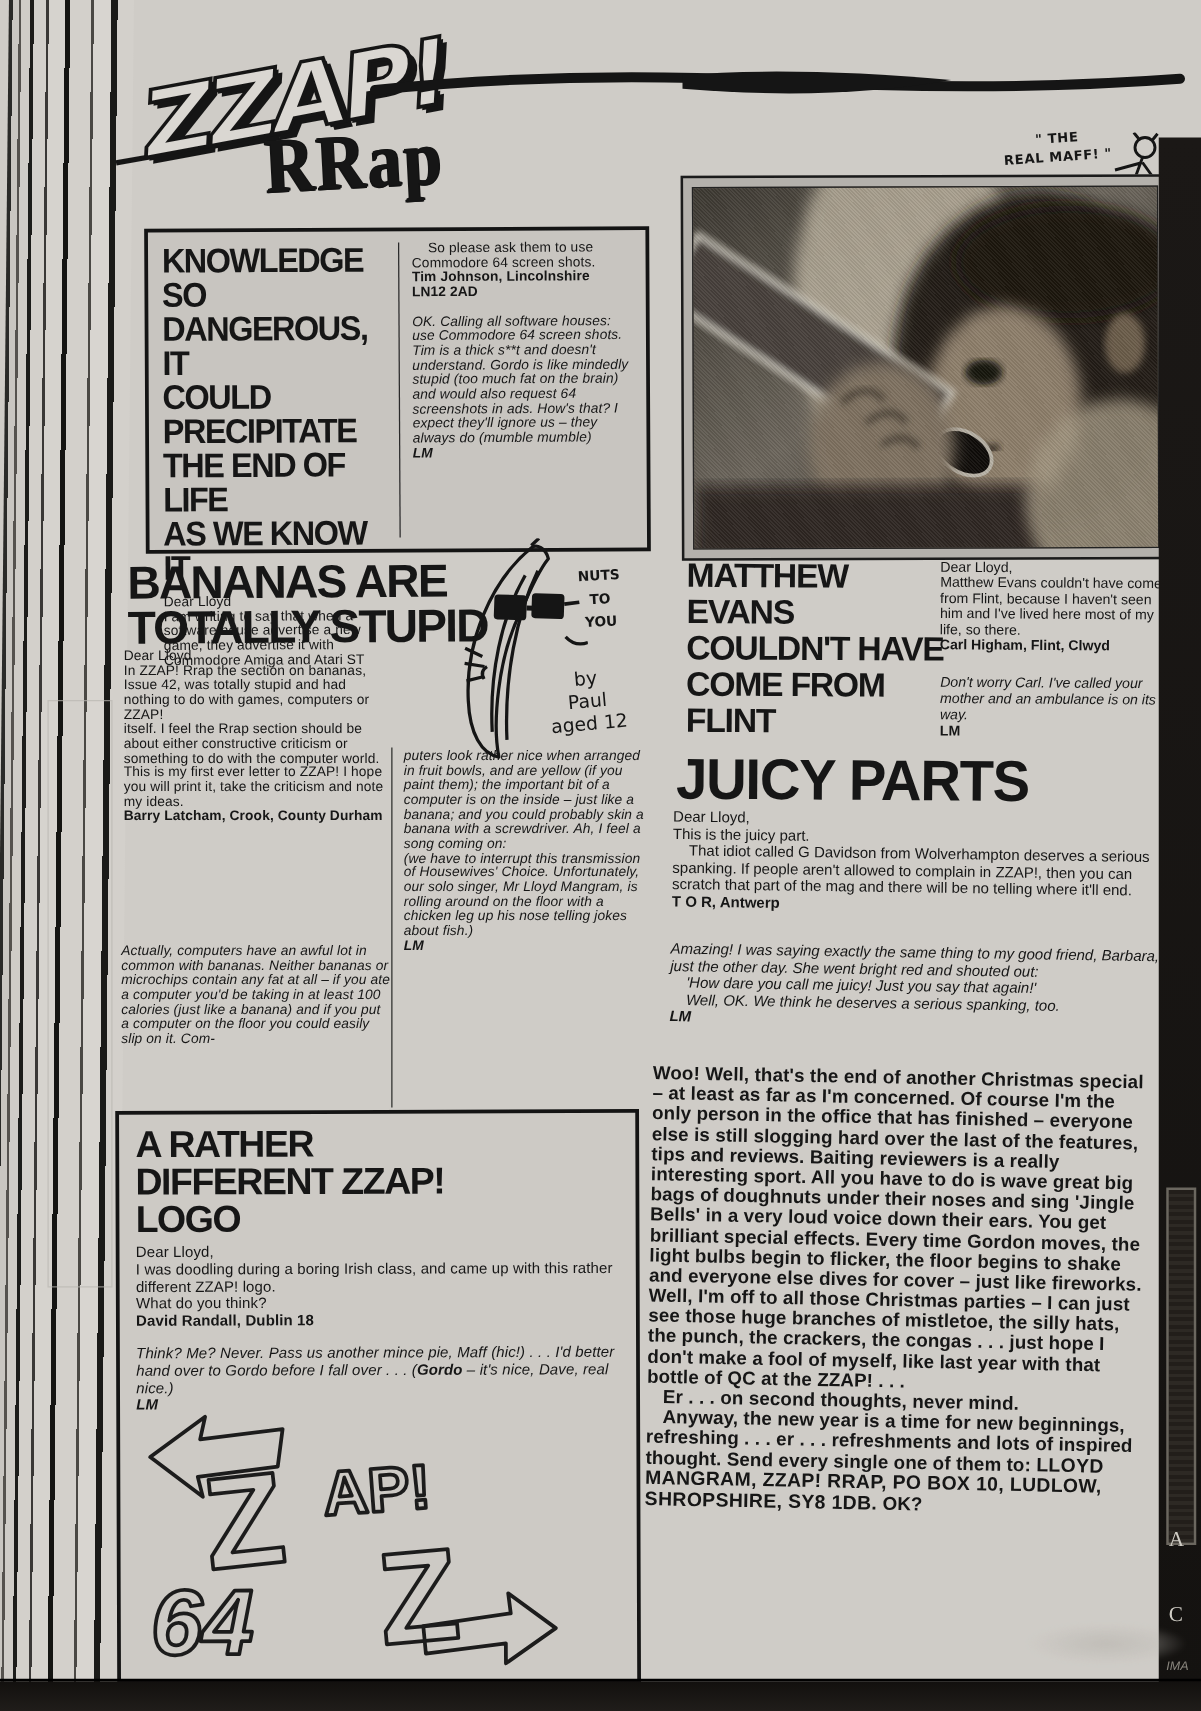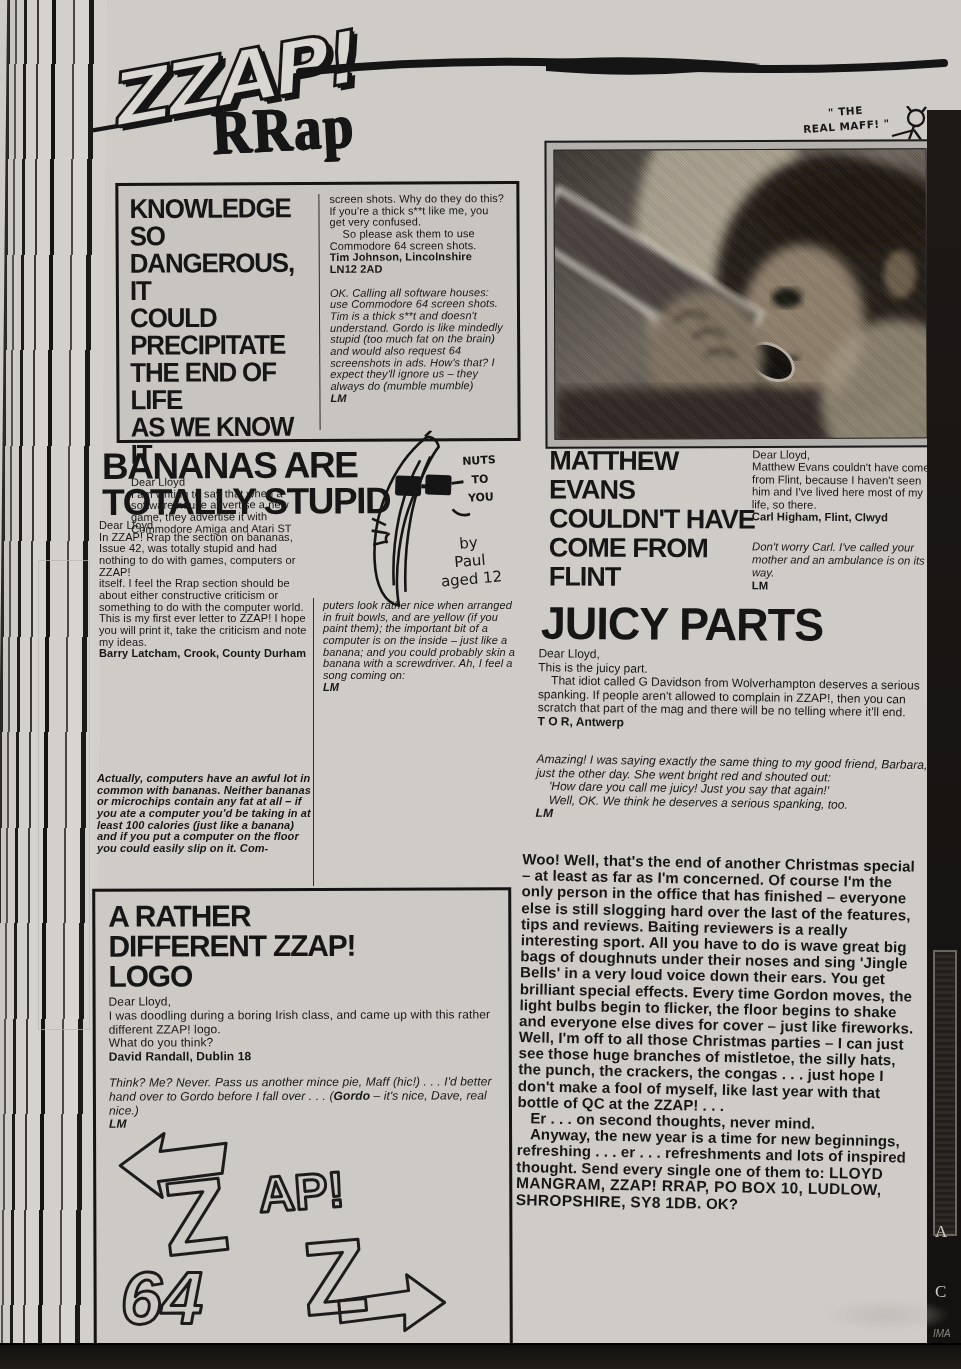--- a/index.html
+++ b/index.html
@@ -61,21 +61,21 @@
   #knowledge-headline { font-size:26px; line-height:1.0; transform:scaleY(1.05); transform-origin:top left; }
   .body-txt { font-size:11px; line-height:1.06; letter-spacing:.1px; }
   #knowledge-salutation { margin-top:22px; }
 
   
   #bananas-headline { left:102px; top:448px; font-size:37px; line-height:0.98; letter-spacing:-1.5px; transform:rotate(-0.4deg); }
   #banana-cartoon { left:352px; top:430px; transform:rotate(2deg); }
   #banana-speech { left:454px; top:452px; width:52px; font-size:11px; font-weight:bold; line-height:1.7; text-align:center; transform:rotate(-3deg); font-family:"DejaVu Sans", sans-serif;}
   #banana-credit { left:430px; top:534px; width:80px; font-size:15px; line-height:1.2; text-align:center; transform:rotate(-5deg); font-family:"DejaVu Sans", sans-serif;}
   #bananas-col1 { left:99px;  top:520px; width:215px; }
-  #bananas-reply1 { left:97px; top:773px; width:215px;font-weight:bold; }
+  #bananas-reply1 { left:97px; top:756px; width:215px; }
   #bananas-rule { left:313px; top:598px; width:1px; height:288px; background:#2e2e2c; }
   #bananas-col2 { left:323px; top:600px; width:196px; }
   .body-txt p { margin-bottom:0; } .gap-m { height:12px; }
 
   
   #box-logo {
     left:93px; top:888px; width:419px; height:459px;
     border:3px solid #141414; padding:10px 13px; transform:rotate(-0.2deg);
     background:#cdcac5;
   }
@@ -149,21 +149,20 @@
       <div id="knowledge-headline" class="headline pre">KNOWLEDGE SO
 DANGEROUS, IT
 COULD
 PRECIPITATE
 THE END OF LIFE
 AS WE KNOW IT</div>
       <div id="knowledge-salutation" class="body-txt">Dear Lloyd</div>
       <div class="body-txt">I am writing to say that when a software house advertise a new game, they advertise it with Commodore Amiga and Atari ST</div>
     </div>
     <div class="col2 body-txt">
-      <p>screen shots. Why do they do this? If you're a thick s**t like me, you get very confused.</p>
       <p class="indent">So please ask them to use Commodore 64 screen shots.</p>
       <p class="b pre">Tim Johnson, Lincolnshire
 LN12 2AD</p>
       <div class="gap-m"></div>
       <p class="it">OK. Calling all software houses: use Commodore 64 screen shots. Tim is a thick s**t and doesn't understand. Gordo is like mindedly stupid (too much fat on the brain) and would also request 64 screenshots in ads. How's that? I expect they'll ignore us – they always do (mumble mumble)</p>
       <p class="b it">LM</p>
     </div>
   </div>
 
   <div id="bananas-headline" class="abs headline pre">BANANAS ARE
@@ -194,20 +193,21 @@
   <div id="bananas-col1" class="abs body-txt">
     <p>Dear Lloyd</p>
     <p class="pre">In ZZAP! Rrap the section on bananas, Issue 42, was totally stupid and had nothing to do with games, computers or ZZAP!
 itself. I feel the Rrap section should be about either constructive criticism or something to do with the computer world. This is my first ever letter to ZZAP! I hope you will print it, take the criticism and note my ideas.</p>
     <p class="b">Barry Latcham, Crook, County Durham</p>
   </div>
   <div id="bananas-reply1" class="abs body-txt it">Actually, computers have an awful lot in common with bananas. Neither bananas or microchips contain any fat at all – if you ate a computer you'd be taking in at least 100 calories (just like a banana) and if you put a computer on the floor you could easily slip on it. Com-</div>
   <div id="bananas-rule" class="abs"></div>
   <div id="bananas-col2" class="abs body-txt it">
     <p>puters look rather nice when arranged in fruit bowls, and are yellow (if you paint them); the important bit of a computer is on the inside – just like a banana; and you could probably skin a banana with a screwdriver. Ah, I feel a song coming on:</p>
+    <p>(we have to interrupt this transmission of Housewives' Choice. Unfortunately, our solo singer, Mr Lloyd Mangram, is rolling around on the floor with a chicken leg up his nose telling jokes about fish.)</p>
     <p class="b">LM</p>
   </div>
 
   <div id="box-logo" class="abs">
     <div id="logo-headline" class="headline pre">A RATHER
 DIFFERENT ZZAP!
 LOGO</div>
     <div class="body-txt" style="font-size:12px; line-height:1.15; margin-top:4px;">
       <p>Dear Lloyd,</p>
       <p class="pre">I was doodling during a boring Irish class, and came up with this rather different ZZAP! logo.

